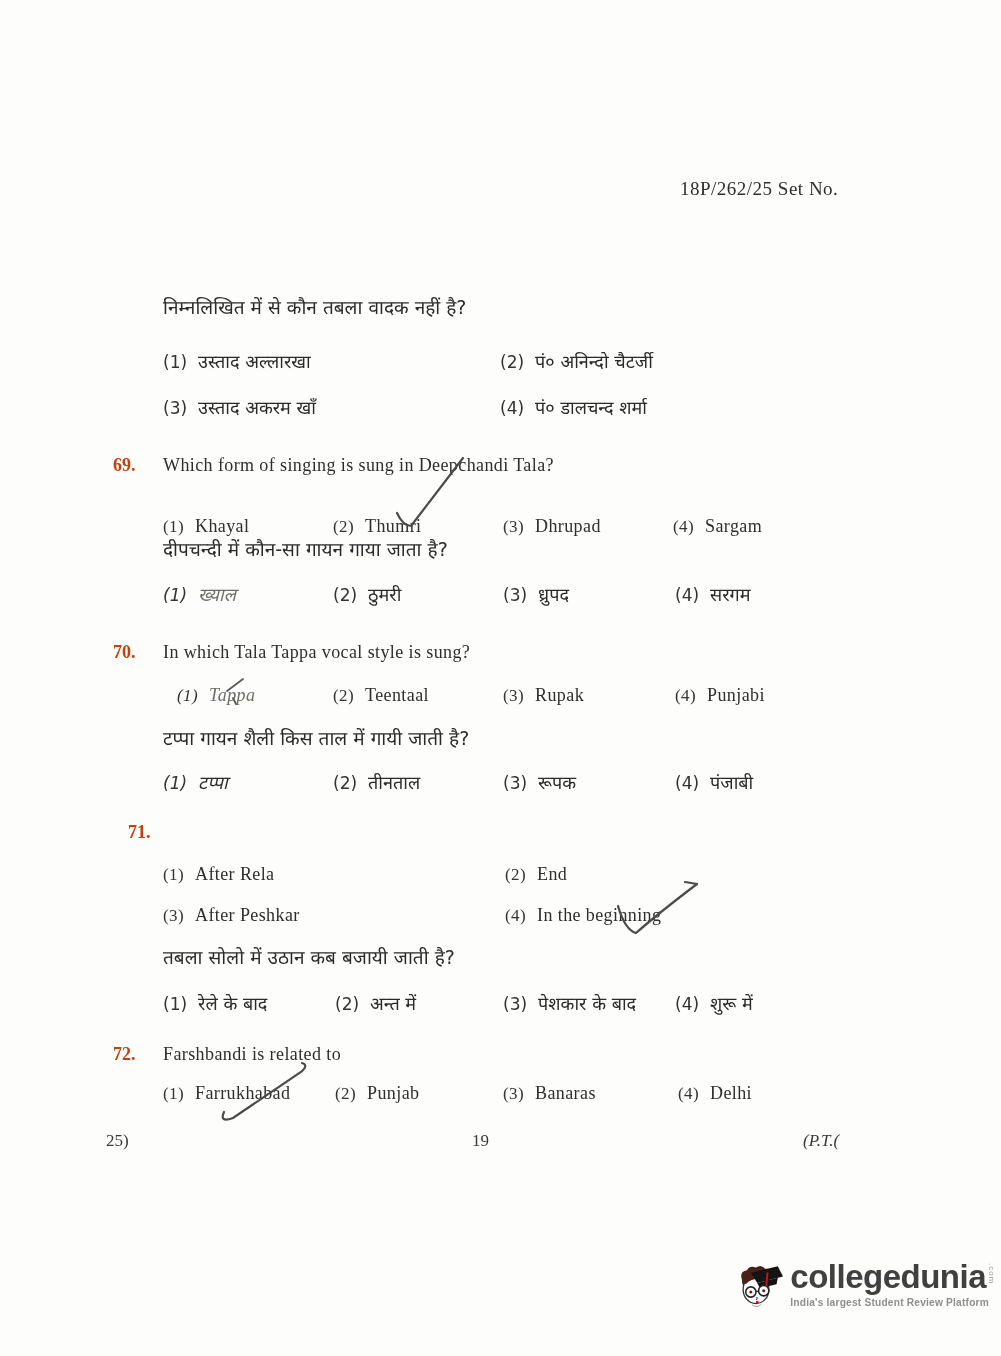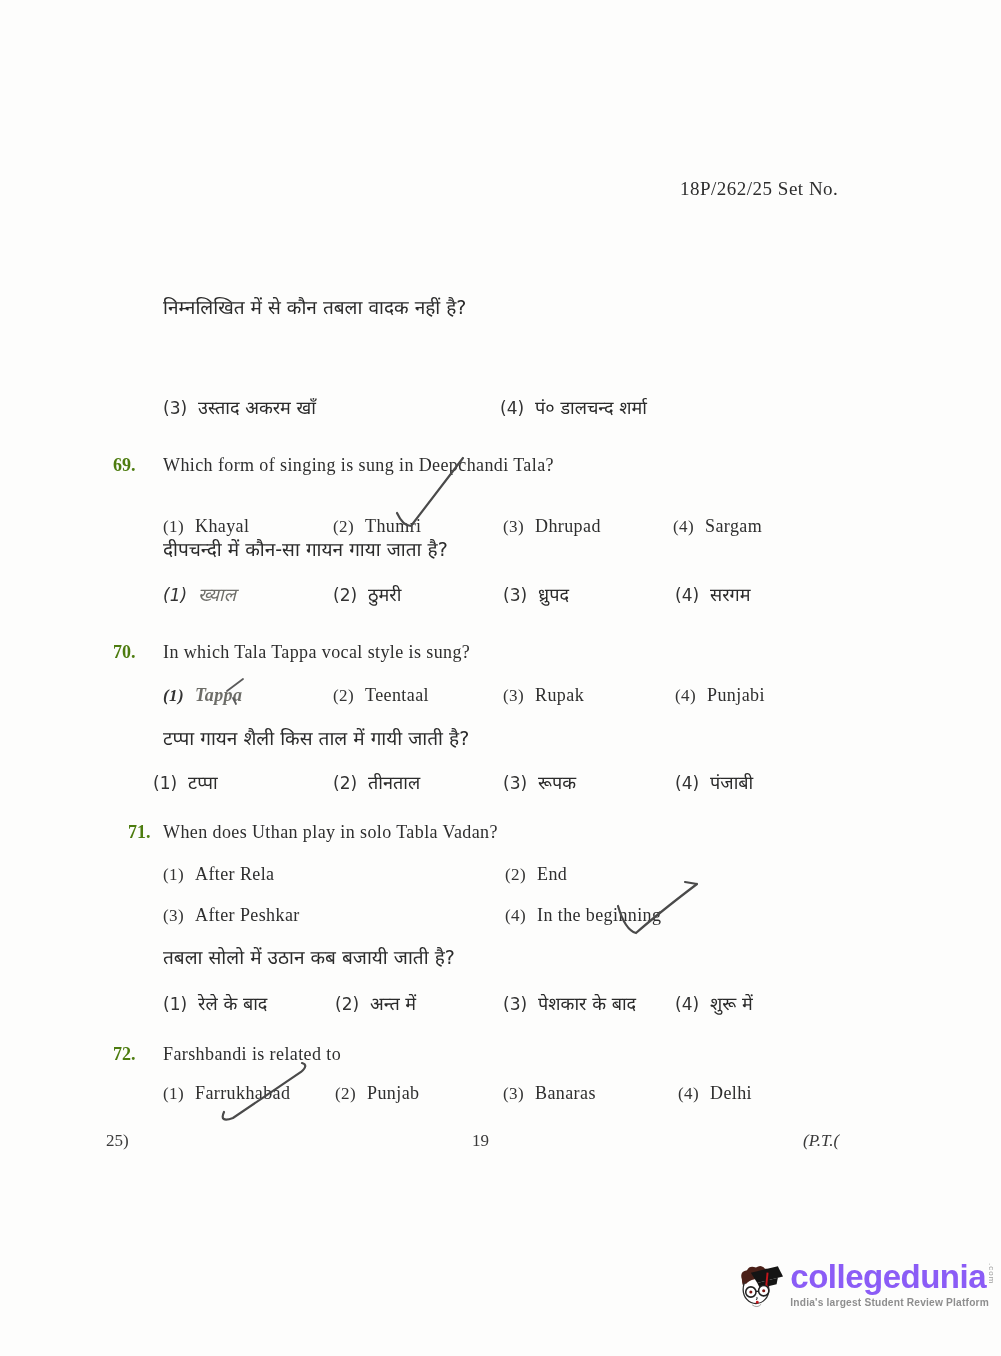--- a/index.html
+++ b/index.html
@@ -9,21 +9,21 @@
     margin:0 auto;
     background:#fdfdfc;
     color:#2b2b2b;
     font-family:"Liberation Serif", serif;
     overflow:hidden;
   }
   .row{position:absolute;left:0;width:100%;height:30px;}
   .abs{position:absolute;white-space:nowrap;}
   .en{font-size:18px;letter-spacing:0.4px;color:#2e2e2e;}
   .hi{font-size:19px;font-family:"DejaVu Sans","Liberation Sans",sans-serif;color:#2a2a2a;}
-  .qnum{font-weight:700;font-size:18px;color:#4d7c0f;}
+  .qnum{font-weight:700;font-size:18px;color:#c2410c;}
   .num{display:inline-block;margin-right:11px;font-size:17px;color:#333;}
   .opt .lbl{font-size:18px;}
   .faded{color:#6d6d68;font-style:italic;}
   .header-right{font-size:19px;color:#2e2e2e;letter-spacing:0.5px;}
   .footer-text{font-size:17px;color:#3a3a3a;}
   .pen-overlay{position:absolute;left:0;top:0;width:1001px;height:1356px;pointer-events:none;}
 
   
   .logo{position:absolute;left:738px;top:1246px;width:258px;height:100px;}
   .logo-inner{display:flex;align-items:flex-start;}
@@ -48,20 +48,28 @@
 </style>
 </head>
 <body>
 
 <div class="page">
 
   <div class="abs header-right" style="left:680px;top:178px;">18P/262/25 Set No.</div>
 
   <div class="abs hi" style="left:163px;top:294px;">निम्नलिखित में से कौन तबला वादक नहीं है?</div>
 
+  <div class="row" style="top:349px;">
+    <span class="abs opt hi" style="left:163px;">
+      <span class="num">(1)</span><span class="lbl">उस्ताद अल्लारखा</span>
+    </span>
+    <span class="abs opt hi" style="left:500px;">
+      <span class="num">(2)</span><span class="lbl">पं० अनिन्दो चैटर्जी</span>
+    </span>
+  </div>
   <div class="row" style="top:395px;">
     <span class="abs opt hi" style="left:163px;">
       <span class="num">(3)</span><span class="lbl">उस्ताद अकरम खाँ</span>
     </span>
     <span class="abs opt hi" style="left:500px;">
       <span class="num">(4)</span><span class="lbl">पं० डालचन्द शर्मा</span>
     </span>
   </div>
 
   <div class="row" style="top:455px;">
@@ -96,52 +104,51 @@
     <span class="abs opt hi" style="left:675px;">
       <span class="num">(4)</span><span class="lbl">सरगम</span>
     </span>
   </div>
 
   <div class="row" style="top:642px;">
     <span class="abs qnum" style="left:113px;">70.</span>
     <span class="abs en" style="left:163px;">In which Tala Tappa vocal style is sung?</span>
   </div>
   <div class="row" style="top:685px;">
-    <span class="abs opt en faded" style="left:163px;font-weight:bold;">
+    <span class="abs opt en faded" style="left:177px;">
       <span class="num">(1)</span><span class="lbl">Tappa</span>
     </span>
     <span class="abs opt en" style="left:333px;">
       <span class="num">(2)</span><span class="lbl">Teentaal</span>
     </span>
     <span class="abs opt en" style="left:503px;">
       <span class="num">(3)</span><span class="lbl">Rupak</span>
     </span>
     <span class="abs opt en" style="left:675px;">
       <span class="num">(4)</span><span class="lbl">Punjabi</span>
     </span>
   </div>
   <div class="abs hi" style="left:163px;top:725px;">टप्पा गायन शैली किस ताल में गायी जाती है?</div>
   <div class="row" style="top:770px;">
-    <span class="abs opt hi" style="left:153px;">
+    <span class="abs opt hi" style="left:163px;font-style:italic;">
       <span class="num">(1)</span><span class="lbl">टप्पा</span>
     </span>
     <span class="abs opt hi" style="left:333px;">
       <span class="num">(2)</span><span class="lbl">तीनताल</span>
     </span>
     <span class="abs opt hi" style="left:503px;">
       <span class="num">(3)</span><span class="lbl">रूपक</span>
     </span>
     <span class="abs opt hi" style="left:675px;">
       <span class="num">(4)</span><span class="lbl">पंजाबी</span>
     </span>
   </div>
 
   <div class="row" style="top:822px;">
     <span class="abs qnum" style="left:128px;">71.</span>
-    <span class="abs en" style="left:163px;">When does Uthan play in solo Tabla Vadan?</span>
   </div>
   <div class="row" style="top:864px;">
     <span class="abs opt en" style="left:163px;">
       <span class="num">(1)</span><span class="lbl">After Rela</span>
     </span>
     <span class="abs opt en" style="left:505px;">
       <span class="num">(2)</span><span class="lbl">End</span>
     </span>
   </div>
   <div class="row" style="top:905px;">
@@ -221,21 +228,21 @@
         <circle cx="20" cy="46" r="2.4" fill="#7a1410"></circle>
         <circle cx="40" cy="44" r="2.4" fill="#7a1410"></circle>
 
         <path d="M29,54 q2,3 -1,4" fill="none" stroke="#333" stroke-width="1.6"></path>
         <circle cx="30" cy="62" r="2.2" fill="#c4161c"></circle>
 
         <path d="M22,66 q8,6 14,-1" fill="none" stroke="#999" stroke-width="1.4"></path>
       </svg>
       <div class="logo-text">
         <div class="brand-line">
-          <span class="brand" style="color:#8b5cf6;">collegedunia</span>
+          <span class="brand" style="color:#404040;">collegedunia</span>
           <span class="tld">.com</span>
         </div>
         <div class="tagline">India's largest Student Review Platform</div>
       </div>
     </div>
   </div>
 
 </div>
 
 </body></html>

